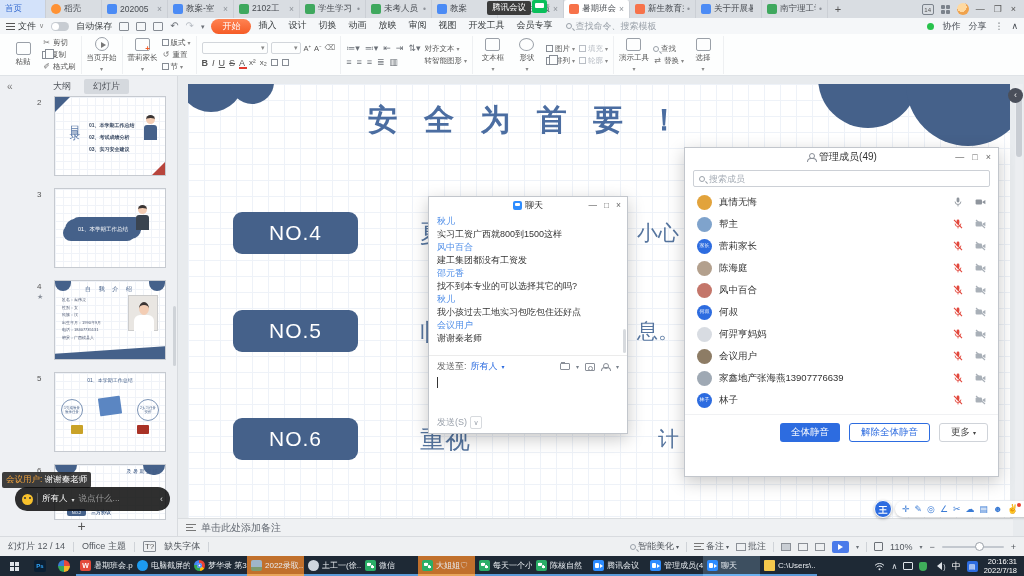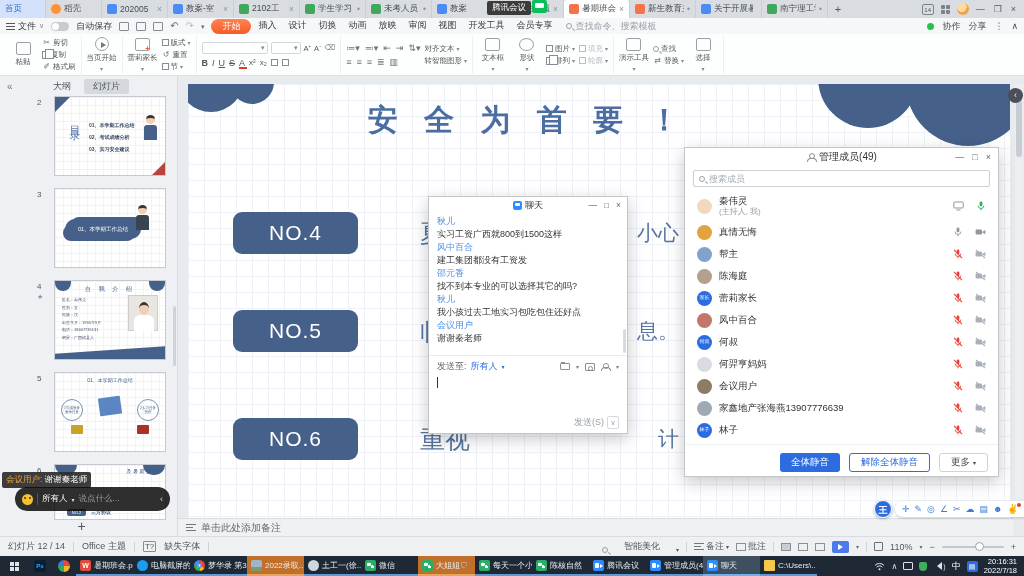--- a/index.html
+++ b/index.html
@@ -155,21 +155,21 @@
 .cw-icons{margin-left:auto;display:flex;align-items:center;gap:6px;color:#7a828c}
 .ic-folder{width:10px;height:7px;border:1px solid #8a8f98;border-radius:1px;position:relative}
 .ic-folder::before{content:"";position:absolute;left:0;top:-2px;width:4px;height:1px;background:#8a8f98}
 .ic-card{width:10px;height:8px;border:1px solid #8a8f98;border-radius:1px;position:relative}
 .ic-card::after{content:"";position:absolute;left:2px;top:2px;width:3px;height:3px;border-radius:50%;border:1px solid #8a8f98}
 .ic-person{width:9px;height:8px;position:relative}
 .ic-person::before{content:"";position:absolute;left:2.5px;top:0;width:4px;height:4px;border-radius:50%;border:1px solid #8a8f98}
 .ic-person::after{content:"";position:absolute;left:0.5px;top:4.5px;width:8px;height:3px;border:1px solid #8a8f98;border-bottom:none;border-radius:4px 4px 0 0}
 .cw-input{height:42px;position:relative}
 .cw-caret{position:absolute;left:0;top:3px;width:1px;height:11px;background:#333}
-.cw-sendbtn-row{display:flex;justify-content:flex-end;align-items:center;gap:3px}
+.cw-sendbtn-row{display:flex;align-items:center;gap:3px}
 .cw-send{color:#9aa1ab;font-size:9px}
 .cw-send-dd{width:12px;height:13px;border:1px solid #d7dade;color:#9aa1ab;font-size:7px;text-align:center;line-height:12px;border-radius:2px}
 
 .memwin{position:absolute;left:684px;top:147px;width:315px;height:330px;background:#fff;border:1px solid #c2c6cc;box-shadow:0 5px 16px rgba(0,0,0,.22);z-index:30}
 .mw-title{height:18px;display:flex;align-items:center;padding:0 7px;position:relative}
 .mw-cap{position:absolute;left:0;right:0;display:flex;align-items:center;justify-content:center;gap:4px;font-size:10px;color:#333}
 .mw-ctl{margin-left:auto;display:flex;gap:8px;color:#666;font-size:9px;z-index:2}
 .mw-search{margin:4px 8px;height:17px;border:1px solid #ccd0d6;border-radius:2px;display:flex;align-items:center;gap:4px;padding:0 5px}
 .mw-search input{border:none;outline:none;font-size:9px;color:#333;flex:1;font-family:inherit;background:transparent}
 .mw-search input::placeholder{color:#a6adb6}
@@ -774,67 +774,69 @@
         <span>□</span>
         <span>×</span>
       </span>
     </div>
     <div class="mw-search">
       <span class="lens"></span>
       <input placeholder="搜索成员" style="">
     </div>
     <div>
 
-        <div class="mrow" data-mic="host">
-          <span class="avatar" style="background:#f2d8c0"></span>
+
+        <div class="mrow" data-mic="on">
+          <span class="avatar" style="background:#e2a33c"></span>
           <span class="mname">
-            <span>秦伟灵</span>
-            <span class="sub">(主持人, 我)</span>
+            <span>真情无悔</span>
+            
           </span>
           <span class="mics">
-            <svg class="scr-ic" width="11" height="10" viewBox="0 0 11 10">
-              <rect x="0.8" y="1" width="9.4" height="6" rx="1" fill="none" stroke="currentColor"></rect>
-              <line x1="3.5" y1="9" x2="7.5" y2="9" stroke="currentColor"></line>
-            </svg>
+
             <svg class="mic-ic" width="10" height="10" viewBox="0 0 10 10">
               <rect x="3.6" y="0.6" width="2.8" height="4.8" rx="1.4" fill="currentColor"></rect>
               <path d="M2.1 4.6a2.9 2.9 0 0 0 5.8 0" fill="none" stroke="currentColor" stroke-width="0.9"></path>
               <line x1="5" y1="7.6" x2="5" y2="9.4" stroke="currentColor" stroke-width="0.9"></line>
               <line class="slash" x1="1" y1="0.8" x2="9" y2="9.2" stroke="currentColor" stroke-width="1.1"></line>
             </svg>
-
-          </span>
-        </div>
-
-        <div class="mrow" data-mic="on">
-          <span class="avatar" style="background:#e2a33c"></span>
+            <svg class="cam-ic" width="11" height="10" viewBox="0 0 11 10">
+              <rect x="0.6" y="2.4" width="6.4" height="5.2" rx="1" fill="currentColor"></rect>
+              <path d="M7.4 4.8 10.4 3v4.2L7.4 5.4z" fill="currentColor"></path>
+              <line class="slash" x1="1" y1="1" x2="10" y2="9" stroke="currentColor" stroke-width="1.1"></line>
+            </svg>
+          </span>
+        </div>
+
+        <div class="mrow" data-mic="muted">
+          <span class="avatar" style="background:#7fa3cc"></span>
           <span class="mname">
-            <span>真情无悔</span>
+            <span>帮主</span>
             
           </span>
           <span class="mics">
 
             <svg class="mic-ic" width="10" height="10" viewBox="0 0 10 10">
               <rect x="3.6" y="0.6" width="2.8" height="4.8" rx="1.4" fill="currentColor"></rect>
               <path d="M2.1 4.6a2.9 2.9 0 0 0 5.8 0" fill="none" stroke="currentColor" stroke-width="0.9"></path>
               <line x1="5" y1="7.6" x2="5" y2="9.4" stroke="currentColor" stroke-width="0.9"></line>
               <line class="slash" x1="1" y1="0.8" x2="9" y2="9.2" stroke="currentColor" stroke-width="1.1"></line>
             </svg>
             <svg class="cam-ic" width="11" height="10" viewBox="0 0 11 10">
               <rect x="0.6" y="2.4" width="6.4" height="5.2" rx="1" fill="currentColor"></rect>
               <path d="M7.4 4.8 10.4 3v4.2L7.4 5.4z" fill="currentColor"></path>
               <line class="slash" x1="1" y1="1" x2="10" y2="9" stroke="currentColor" stroke-width="1.1"></line>
             </svg>
           </span>
         </div>
 
         <div class="mrow" data-mic="muted">
-          <span class="avatar" style="background:#7fa3cc"></span>
+          <span class="avatar" style="background:#2d6ce0">家长</span>
           <span class="mname">
-            <span>帮主</span>
+            <span>蕾莉家长</span>
             
           </span>
           <span class="mics">
 
             <svg class="mic-ic" width="10" height="10" viewBox="0 0 10 10">
               <rect x="3.6" y="0.6" width="2.8" height="4.8" rx="1.4" fill="currentColor"></rect>
               <path d="M2.1 4.6a2.9 2.9 0 0 0 5.8 0" fill="none" stroke="currentColor" stroke-width="0.9"></path>
               <line x1="5" y1="7.6" x2="5" y2="9.4" stroke="currentColor" stroke-width="0.9"></line>
               <line class="slash" x1="1" y1="0.8" x2="9" y2="9.2" stroke="currentColor" stroke-width="1.1"></line>
             </svg>
@@ -843,42 +845,20 @@
               <path d="M7.4 4.8 10.4 3v4.2L7.4 5.4z" fill="currentColor"></path>
               <line class="slash" x1="1" y1="1" x2="10" y2="9" stroke="currentColor" stroke-width="1.1"></line>
             </svg>
           </span>
         </div>
 
         <div class="mrow" data-mic="muted">
           <span class="avatar" style="background:#b3a08d"></span>
           <span class="mname">
             <span>陈海庭</span>
-            
-          </span>
-          <span class="mics">
-
-            <svg class="mic-ic" width="10" height="10" viewBox="0 0 10 10">
-              <rect x="3.6" y="0.6" width="2.8" height="4.8" rx="1.4" fill="currentColor"></rect>
-              <path d="M2.1 4.6a2.9 2.9 0 0 0 5.8 0" fill="none" stroke="currentColor" stroke-width="0.9"></path>
-              <line x1="5" y1="7.6" x2="5" y2="9.4" stroke="currentColor" stroke-width="0.9"></line>
-              <line class="slash" x1="1" y1="0.8" x2="9" y2="9.2" stroke="currentColor" stroke-width="1.1"></line>
-            </svg>
-            <svg class="cam-ic" width="11" height="10" viewBox="0 0 11 10">
-              <rect x="0.6" y="2.4" width="6.4" height="5.2" rx="1" fill="currentColor"></rect>
-              <path d="M7.4 4.8 10.4 3v4.2L7.4 5.4z" fill="currentColor"></path>
-              <line class="slash" x1="1" y1="1" x2="10" y2="9" stroke="currentColor" stroke-width="1.1"></line>
-            </svg>
-          </span>
-        </div>
-
-        <div class="mrow" data-mic="muted">
-          <span class="avatar" style="background:#2d6ce0">家长</span>
-          <span class="mname">
-            <span>蕾莉家长</span>
             
           </span>
           <span class="mics">
 
             <svg class="mic-ic" width="10" height="10" viewBox="0 0 10 10">
               <rect x="3.6" y="0.6" width="2.8" height="4.8" rx="1.4" fill="currentColor"></rect>
               <path d="M2.1 4.6a2.9 2.9 0 0 0 5.8 0" fill="none" stroke="currentColor" stroke-width="0.9"></path>
               <line x1="5" y1="7.6" x2="5" y2="9.4" stroke="currentColor" stroke-width="0.9"></line>
               <line class="slash" x1="1" y1="0.8" x2="9" y2="9.2" stroke="currentColor" stroke-width="1.1"></line>
             </svg>
@@ -1034,21 +1014,21 @@
 
   <div class="statusbar">
     <span>幻灯片 12 / 14</span>
     <span class="sb-div"></span>
     <span>Office 主题</span>
     <span class="sb-div"></span>
     <span class="tmiss">T?</span>
     <span>缺失字体</span>
     <span class="sb-div"></span>
     <span class="sb-right">
-      <span style="display:flex;align-items:flex-end;gap:16px">
+      <span style="display:flex;align-items:center;gap:2px">
         <span class="lens"></span>
         <span>智能美化</span>
           <span style="font-size:6px">▾</span>
       </span>
       <span class="sb-div"></span>
       <span style="display:flex;align-items:center;gap:2px">
         <span class="notes-ic"></span>
         <span>备注</span>
           <span style="font-size:6px">▾</span>
       </span>

